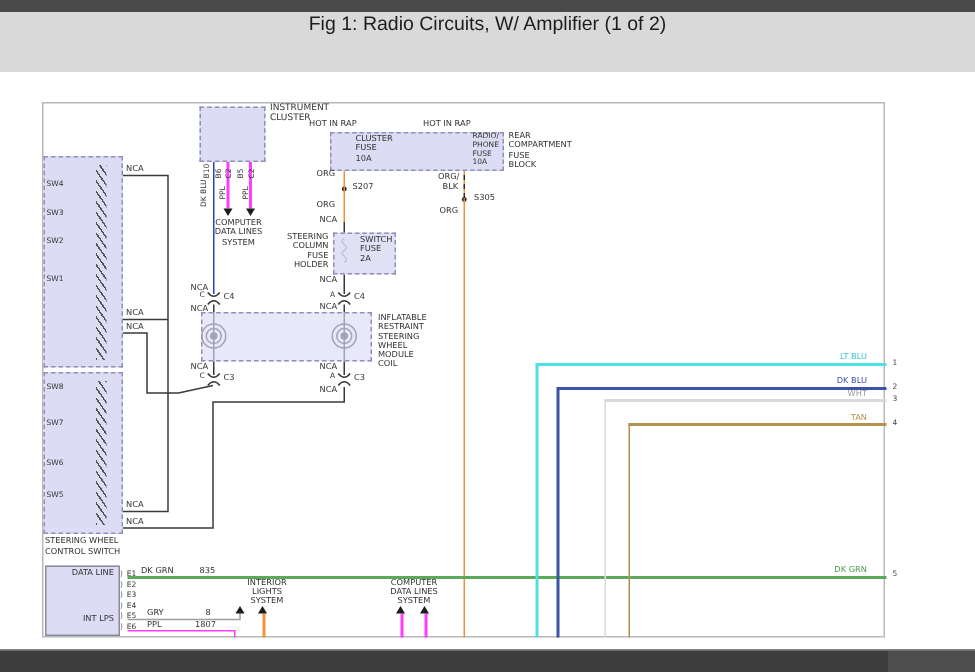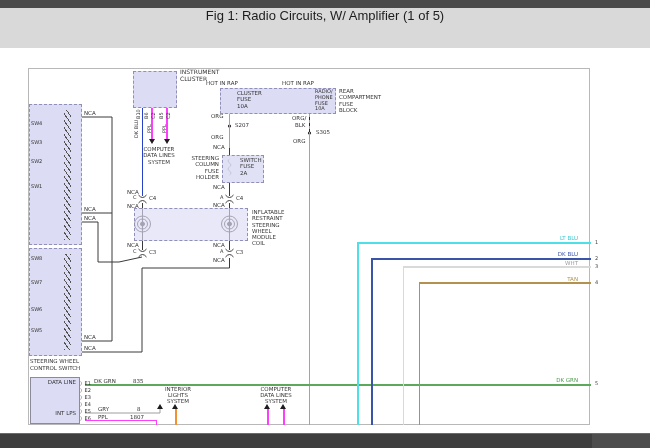--- a/index.html
+++ b/index.html
@@ -25,21 +25,21 @@
   #title-band span{display:block;text-align:center;line-height:40px;
       font:13px "Liberation Sans",sans-serif;color:#1d1d1d;}
 </style>
 </head>
 <body>
 
 <div id="stage">
 
   <div class="abs" style="left:0;top:0;width:650px;height:8px;background:#4a4a4a;"></div>
   <div id="title-band">
-    <span>Fig 1: Radio Circuits, W/ Amplifier (1 of 5)</span>
+    <span>Fig 1: Radio Circuits, W/ Amplifier (1 of 2)</span>
   </div>
   <div class="abs" style="left:0;top:48px;width:650px;height:385px;background:#fff;"></div>
 
   <div class="abs" style="left:28px;top:68px;width:562px;height:357px;border:1px solid #b8b8b8;box-sizing:border-box;"></div>
 
   <svg class="abs" style="left:0;top:0;" width="650" height="448" viewBox="0 0 650 448">
     <defs>
       <marker id="ah" markerWidth="7" markerHeight="7" refX="5" refY="3" orient="auto">
         <path d="M0,0 L6,3 L0,6 z" fill="#2a2a2a"></path>
       </marker>

